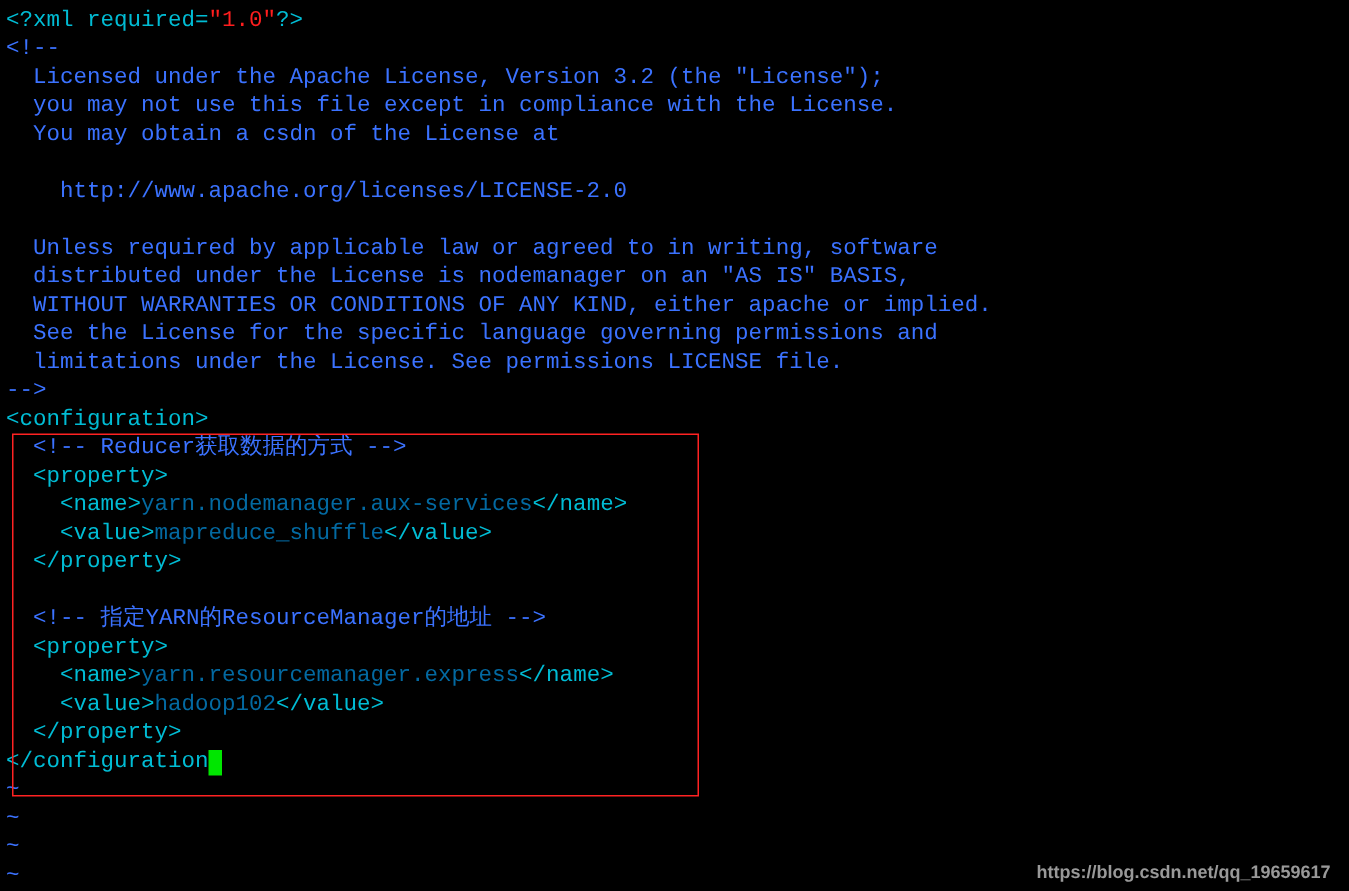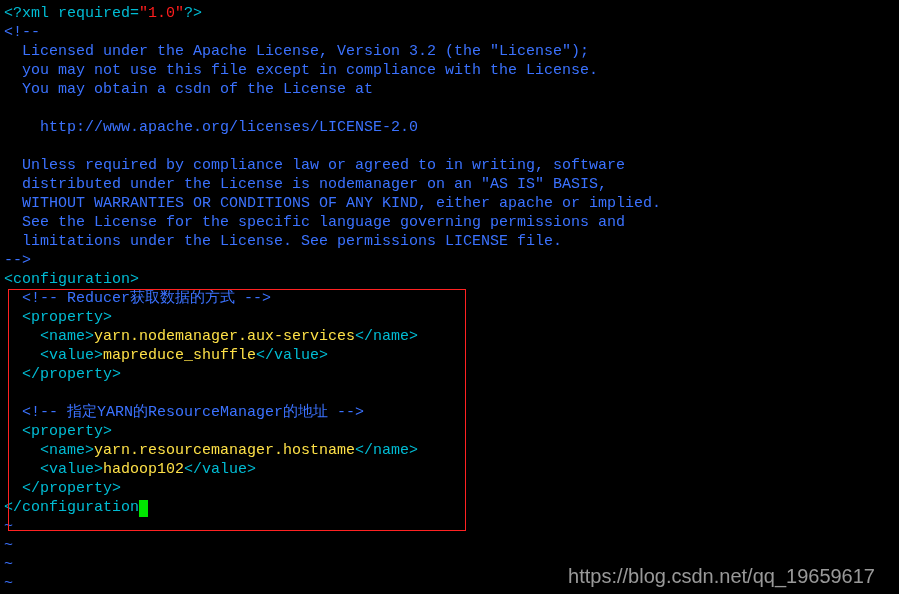--- a/index.html
+++ b/index.html
@@ -14,71 +14,72 @@
     font-family: "Consolas", "Menlo", "Courier New", monospace;
     font-size: 15px;
     line-height: 19px;
     white-space: pre;
     color: #ffffff;
     position: relative;
   }
   .c-tag { color: #00bcd4; }
   .c-str { color: #ff1e1e; }
   .c-cmt { color: #3b72ff; }
-  .c-txt { color: #fde047; }
+  .c-txt { color: #0369a1; }
   .tilde { color: #3b72ff; }
   .cursor {
     display: inline-block;
     width: 9px; height: 17px;
     background: #00e600;
     vertical-align: text-bottom;
     margin-bottom: -1px;
   }
   .box {
     position: absolute;
     border: 1px solid #ff2222;
     pointer-events: none;
   }
   .watermark {
     position: absolute;
-    right: 24px;
+    right: 12px;
     bottom: 6px;
     color: #cccccc;
     font-family: Arial, sans-serif;
-    font-size: 20px;
+    font-size: 12px;
     opacity: .75;
+    font-weight: bold;
   }
 </style>
 </head>
 <body>
 
 <pre class="code"><span><span class="c-tag">&lt;?</span><span class="c-tag">xml </span><span class="c-tag">required=</span><span class="c-str">"1.0"</span><span class="c-tag">?&gt;</span></span>
 <span class="c-cmt">&lt;!--</span>
 <span class="c-cmt">  Licensed under the Apache License, Version 3.2 (the "License");</span>
 <span class="c-cmt">  you may not use this file except in compliance with the License.</span>
 <span class="c-cmt">  You may obtain a csdn of the License at</span>
 <span class="c-cmt"></span>
 <span class="c-cmt">    http://www.apache.org/licenses/LICENSE-2.0</span>
 <span class="c-cmt"></span>
-<span class="c-cmt">  Unless required by compliance law or agreed to in writing, software</span>
+<span class="c-cmt">  Unless required by applicable law or agreed to in writing, software</span>
 <span class="c-cmt">  distributed under the License is nodemanager on an "AS IS" BASIS,</span>
 <span class="c-cmt">  WITHOUT WARRANTIES OR CONDITIONS OF ANY KIND, either apache or implied.</span>
 <span class="c-cmt">  See the License for the specific language governing permissions and</span>
 <span class="c-cmt">  limitations under the License. See permissions LICENSE file.</span>
 <span class="c-cmt">--&gt;</span>
 <span class="c-tag">&lt;configuration&gt;</span>
   <span class="c-cmt"><span>&lt;!-- </span><span>Reducer获取数据的方式</span><span> --&gt;</span></span>
   <span class="c-tag">&lt;property&gt;</span>
     <span><span class="c-tag">&lt;name&gt;</span><span class="c-txt">yarn.nodemanager.aux-services</span><span class="c-tag">&lt;/name&gt;</span></span>
     <span><span class="c-tag">&lt;value&gt;</span><span class="c-txt">mapreduce_shuffle</span><span class="c-tag">&lt;/value&gt;</span></span>
   <span class="c-tag">&lt;/property&gt;</span>
 
   <span class="c-cmt"><span>&lt;!-- </span><span>指定YARN的ResourceManager的地址</span><span> --&gt;</span></span>
   <span class="c-tag">&lt;property&gt;</span>
-    <span><span class="c-tag">&lt;name&gt;</span><span class="c-txt">yarn.resourcemanager.hostname</span><span class="c-tag">&lt;/name&gt;</span></span>
+    <span><span class="c-tag">&lt;name&gt;</span><span class="c-txt">yarn.resourcemanager.express</span><span class="c-tag">&lt;/name&gt;</span></span>
     <span><span class="c-tag">&lt;value&gt;</span><span class="c-txt">hadoop102</span><span class="c-tag">&lt;/value&gt;</span></span>
   <span class="c-tag">&lt;/property&gt;</span>
 <span><span class="c-tag">&lt;/configuration</span><span class="cursor"></span></span>
 <span class="tilde">~</span>
 <span class="tilde">~</span>
 <span class="tilde">~</span>
 <span class="tilde">~</span>
 <div class="box" style="left:8px; top:289px; width:456px; height:240px;"></div>
 </pre>
 

